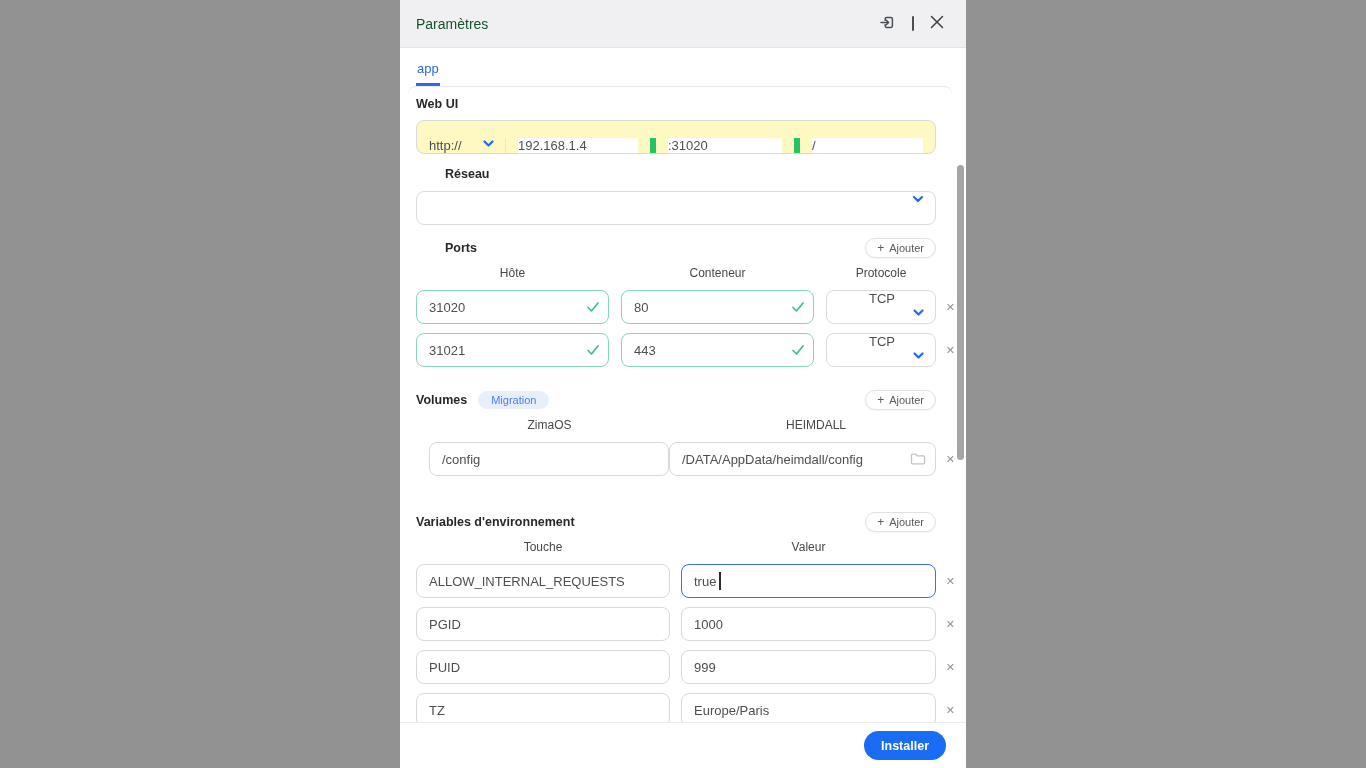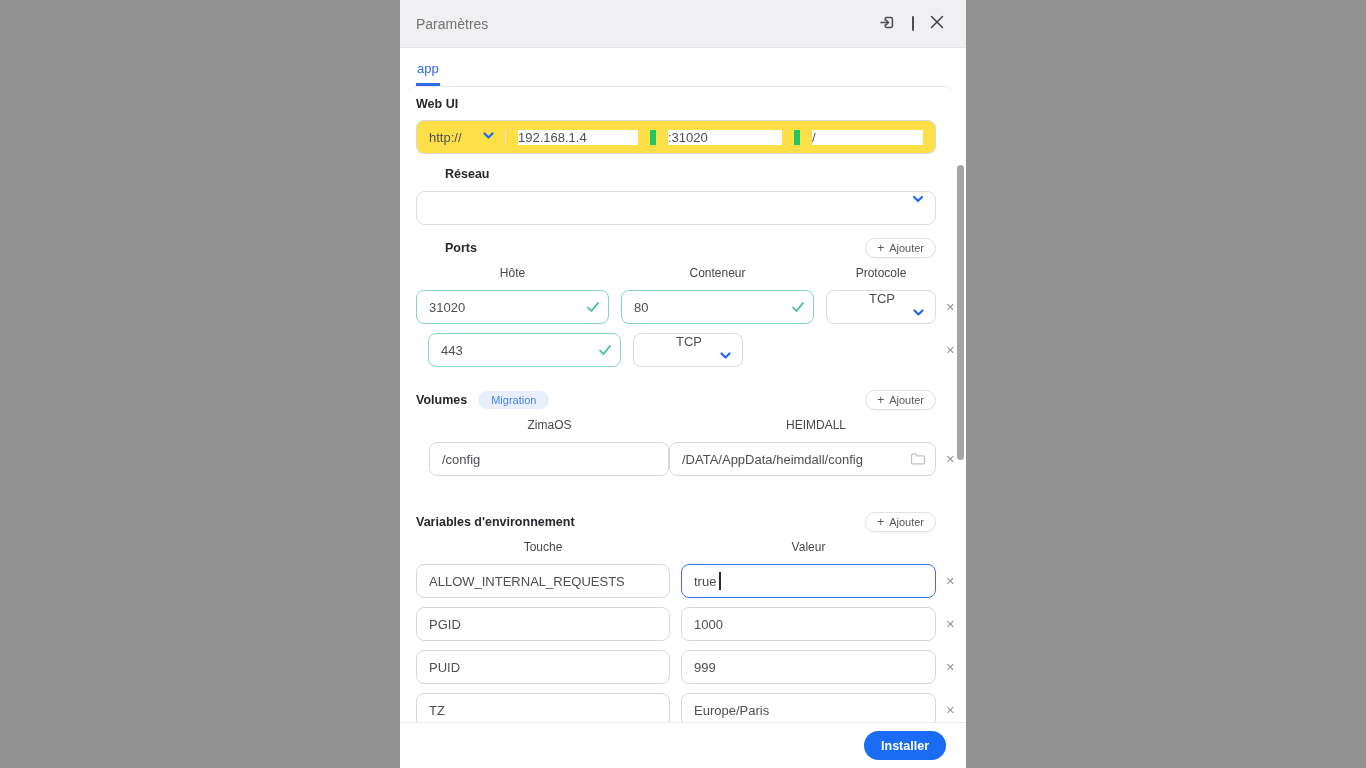--- a/index.html
+++ b/index.html
@@ -17,21 +17,21 @@
     display: flex; flex-direction: column;
   }
   
   .dlg-header {
     height: 48px; flex: 0 0 48px;
     background: #f0f0f2;
     border-bottom: 1px solid #e4e4e6;
     display: flex; align-items: center;
     padding: 0 21px 0 16px;
   }
-  .dlg-title { font-size: 14px; color: #737373; }
+  .dlg-title { font-size: 14px; color: #14532d; }
   .header-actions { margin-left: auto; display: flex; align-items: center; gap: 15px; }
   .icon-btn { background: none; border: none; cursor: pointer; display: flex; align-items: center; padding: 0; }
   .v-divider { width: 2px; height: 15px; background: #4a4e54; border-radius: 1px; }
   
   .tabbar {
     height: 38px; flex: 0 0 38px; background: #fff;
     padding: 0 16px; display: flex; align-items: flex-end;
   }
   .tab {
     font-size: 13px; color: #2d6ae3; background: none; border: none; cursor: pointer;
@@ -84,21 +84,21 @@
     font-size: 13px; color: #4d4f52; cursor: pointer; font-family: "Liberation Sans", sans-serif; flex-direction: column;
   }
   .selectbox .chev { margin-left: auto; }
   .x-btn {
     margin-left: auto; background: none; border: none; cursor: pointer;
     font-size: 11px; color: #949494; padding: 0 2px; line-height: 1;
   }
   
   .webui-group {
     width: 520px; height: 34px; border: 1px solid #d9d9d9; border-radius: 8px;
-    display: flex; align-items: center; background: #fde047; overflow: hidden;
+    display: flex; align-items: flex-end; background: #fef9c3; overflow: hidden;
   }
   .seg { display: flex; align-items: center; padding: 0 12px; font-size: 13px; color: #4d4f52; }
   .seg + .seg { border-left: 6px solid #22c55e; }
   .seg-scheme { width: 88px; padding: 0 10px 0 12px; cursor: pointer; background: none; border: none; font-size: 13px; color:#4d4f52; display:flex; align-items:center; font-family: "Liberation Sans", sans-serif; border-left:none; }
   .seg-scheme .chev { margin-left: auto; }
   .seg-host { width: 145px; border-left: 1px solid #e4e4e4; }
   .seg-port { width: 144px; border-left: 1px solid #e4e4e4; }
   .seg-path { flex: 1; border-left: 1px solid #e4e4e4; }
   .seg input { border: none; outline: none; width: 100%; font-size: 13px; color: #4d4f52; font-family: "Liberation Sans", sans-serif; }
   .network-select { width: 520px; }
@@ -220,20 +220,28 @@
         <span class="chev">
           <svg width="13" height="13" viewBox="0 0 13 13" fill="none">
               <path d="M2.5 4.5 L6.5 8.5 L10.5 4.5" stroke="#1f6af0" stroke-width="2.2" stroke-linecap="round" stroke-linejoin="round"></path>
             </svg>
         </span>
       </button>
       <button class="x-btn"><span>✕</span></button>
     </div>
 
     <div class="frow mt9">
+      <span class="input-wrap w193">
+        <input readonly="" class="tf valid" value="31021" style="">
+        <span class="check-ic">
+          <svg width="14" height="14" viewBox="0 0 14 14" fill="none">
+              <path d="M2 7.5 L5.5 11 L12 3" stroke="#3bbf92" stroke-width="1.7" stroke-linecap="round" stroke-linejoin="round"></path>
+            </svg>
+        </span>
+      </span>
       <span class="input-wrap w193 g12">
         <input readonly="" class="tf valid" value="443" style="">
         <span class="check-ic">
           <svg width="14" height="14" viewBox="0 0 14 14" fill="none">
               <path d="M2 7.5 L5.5 11 L12 3" stroke="#3bbf92" stroke-width="1.7" stroke-linecap="round" stroke-linejoin="round"></path>
             </svg>
         </span>
       </span>
       <button class="selectbox w110 g12">
         <span>TCP</span>

